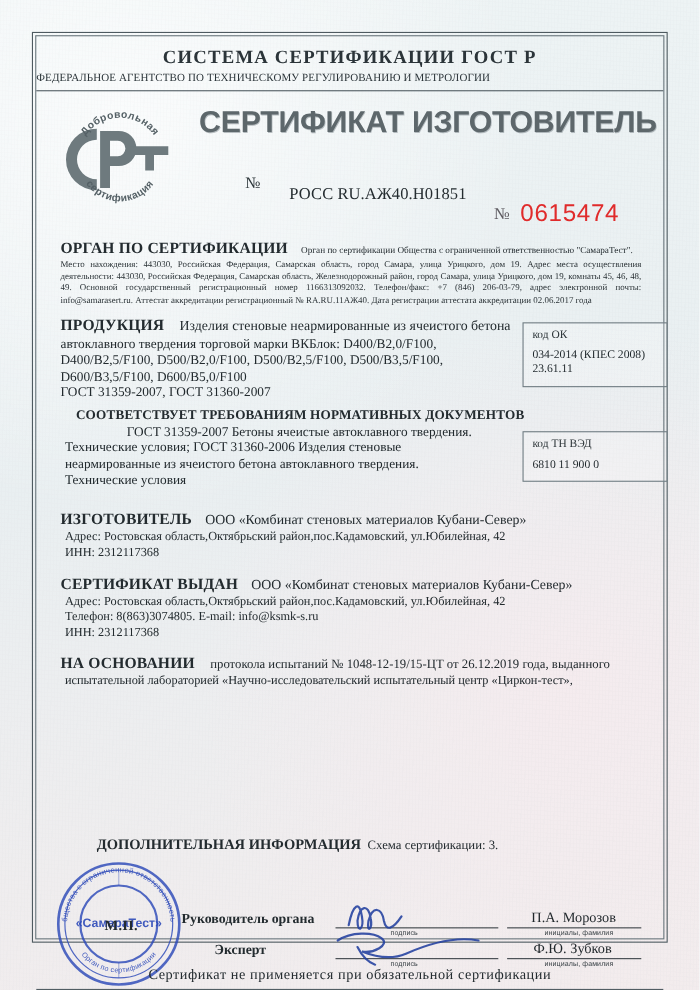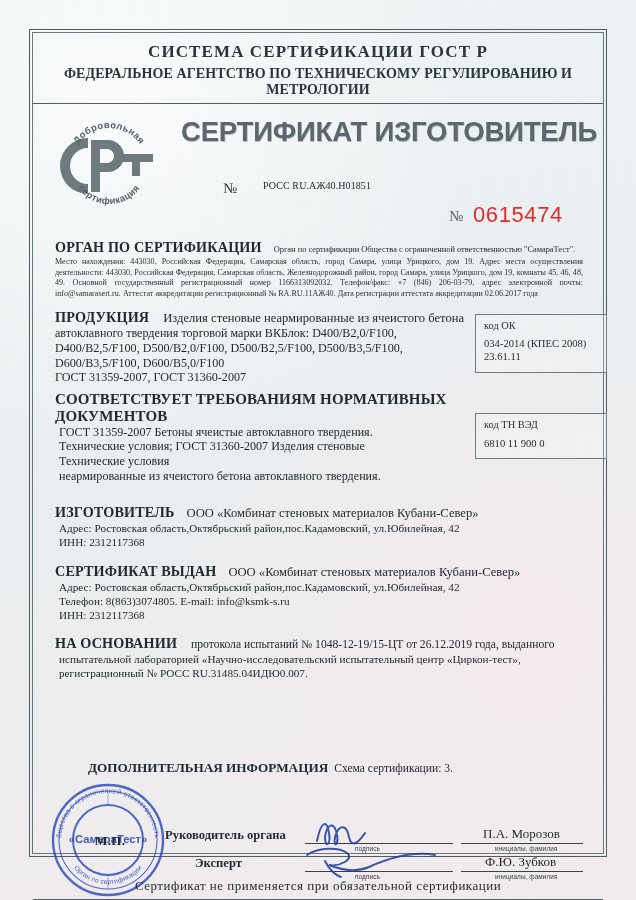--- a/index.html
+++ b/index.html
@@ -55,23 +55,23 @@
   
   .hdr-line1 {
     text-align: center;
     font-size: 17px;
     font-weight: bold;
     letter-spacing: 1.1px;
     color: #2b3439;
     padding-top: 9px;
   }
   .hdr-line2 {
-    text-align: center;
-    font-size: 14px;
-    font-weight: bold;
+    text-align: left;
+    font-size: 10px;
+    font-weight: normal;
     letter-spacing: .1px;
     color: #2b3439;
     padding-top: 4px;
     padding-bottom: 5px;
   }
   .hdr-rule {
     border-top: 1.3px solid #515d63;
     margin: 0;
   }
 
@@ -104,22 +104,22 @@
   .num-row {
     position: relative;
     margin-top: 18px;
     height: 26px;
   }
   .lbl-no {
     position: absolute; left: 190px; top: 0;
     font-size: 14.5px; color: #2c3539;
   }
   .val-no {
-    position: absolute; left: 230px; top: 0;
-    font-size: 10px; color: #242c30; letter-spacing: .1px;
+    position: absolute; left: 230px; top: 10px;
+    font-size: 15px; color: #242c30; letter-spacing: .1px;
   }
   .term-row {
     position: relative;
     height: 26px;
   }
   .lbl-term {
     position: absolute; left: 190px; top: 1px;
     font-size: 14px; color: #2c3539;
   }
   .val-from {
@@ -342,25 +342,25 @@
         <div class="body-line">ГОСТ 31359-2007, ГОСТ 31360-2007</div>
       </div>
     </div>
 
     <div class="sec" style="margin-top:6px;">
       <div class="code-box" style="top:22px;">
         <div class="cap">код ТН ВЭД</div>
         <div class="v" style="margin-top:8px;">6810 11 900 0</div>
       </div>
       <div style="width:430px;">
-        <div class="sec-head" style="display:block;font-size:15px;">СООТВЕТСТВУЕТ ТРЕБОВАНИЯМ НОРМАТИВНЫХ ДОКУМЕНТОВ</div>
-        <div class="body-line" style="padding-left:4px;">ГОСТ 31359-2007 Бетоны ячеистые автоклавного твердения.</div>
-        <div class="body-line" style="padding-left:4px;">Технические условия; ГОСТ 31360-2007 Изделия стеновые</div>
+        <div class="sec-head" style="display:block;font-size:12px;margin-left:14px;">СООТВЕТСТВУЕТ ТРЕБОВАНИЯМ НОРМАТИВНЫХ ДОКУМЕНТОВ</div>
+        <div class="body-line" style="padding-left:4px;text-align:center;">ГОСТ 31359-2007 Бетоны ячеистые автоклавного твердения.</div>
+        <div class="body-line" style="padding-left:4px;">Технические условия; ГОСТ 31360-2006 Изделия стеновые</div>
+        <div class="body-line" style="padding-left:4px;">неармированные из ячеистого бетона автоклавного твердения.</div>
         <div class="body-line" style="padding-left:4px;">Технические условия</div>
-        <div class="body-line" style="padding-left:4px;">неармированные из ячеистого бетона автоклавного твердения.</div>
       </div>
     </div>
 
     <div class="sec" style="margin-top:20px;">
       <span class="sec-head sec-head-lg">ИЗГОТОВИТЕЛЬ</span>
       <span class="inline-val" style="padding-left:8px;">ООО «Комбинат стеновых материалов Кубани-Север»</span>
       <div class="body-line body-line-sm" style="padding-left:4px;">Адрес: Ростовская область,Октябрьский район,пос.Кадамовский, ул.Юбилейная, 42</div>
       <div class="body-line body-line-sm" style="padding-left:4px;">ИНН: 2312117368</div>
     </div>
 
@@ -369,21 +369,20 @@
       <span class="inline-val" style="padding-left:8px;">ООО «Комбинат стеновых материалов Кубани-Север»</span>
       <div class="body-line body-line-sm" style="padding-left:4px;">Адрес: Ростовская область,Октябрьский район,пос.Кадамовский, ул.Юбилейная, 42</div>
       <div class="body-line body-line-sm" style="padding-left:4px;">Телефон: 8(863)3074805. E-mail: info@ksmk-s.ru</div>
       <div class="body-line body-line-sm" style="padding-left:4px;">ИНН: 2312117368</div>
     </div>
 
     <div class="sec" style="margin-top:12px;">
       <span class="sec-head sec-head-lg">НА ОСНОВАНИИ</span>
       <span class="inline-val" style="font-size:11.6px;padding-left:10px;">протокола испытаний № 1048-12-19/15-ЦТ от 26.12.2019 года, выданного</span>
       <div class="body-line body-line-sm" style="padding-left:4px;">испытательной лабораторией «Научно-исследовательский испытательный центр «Циркон-тест»,</div>
-      <div class="body-line body-line-sm" style="padding-left:4px;">регистрационный № РОСС RU.31485.04ИДЮ0.007.</div>
     </div>
 
     <div class="addinfo">
       <span>ДОПОЛНИТЕЛЬНАЯ ИНФОРМАЦИЯ</span><span class="v">Схема сертификации: 3.</span>
     </div>
 
     <div class="stamp">
       <svg viewBox="0 0 134 134" width="134" height="134">
         <defs>
           <path id="ringTop" d="M 20,67 A 47,47 0 0 1 114,67" fill="none"></path>

